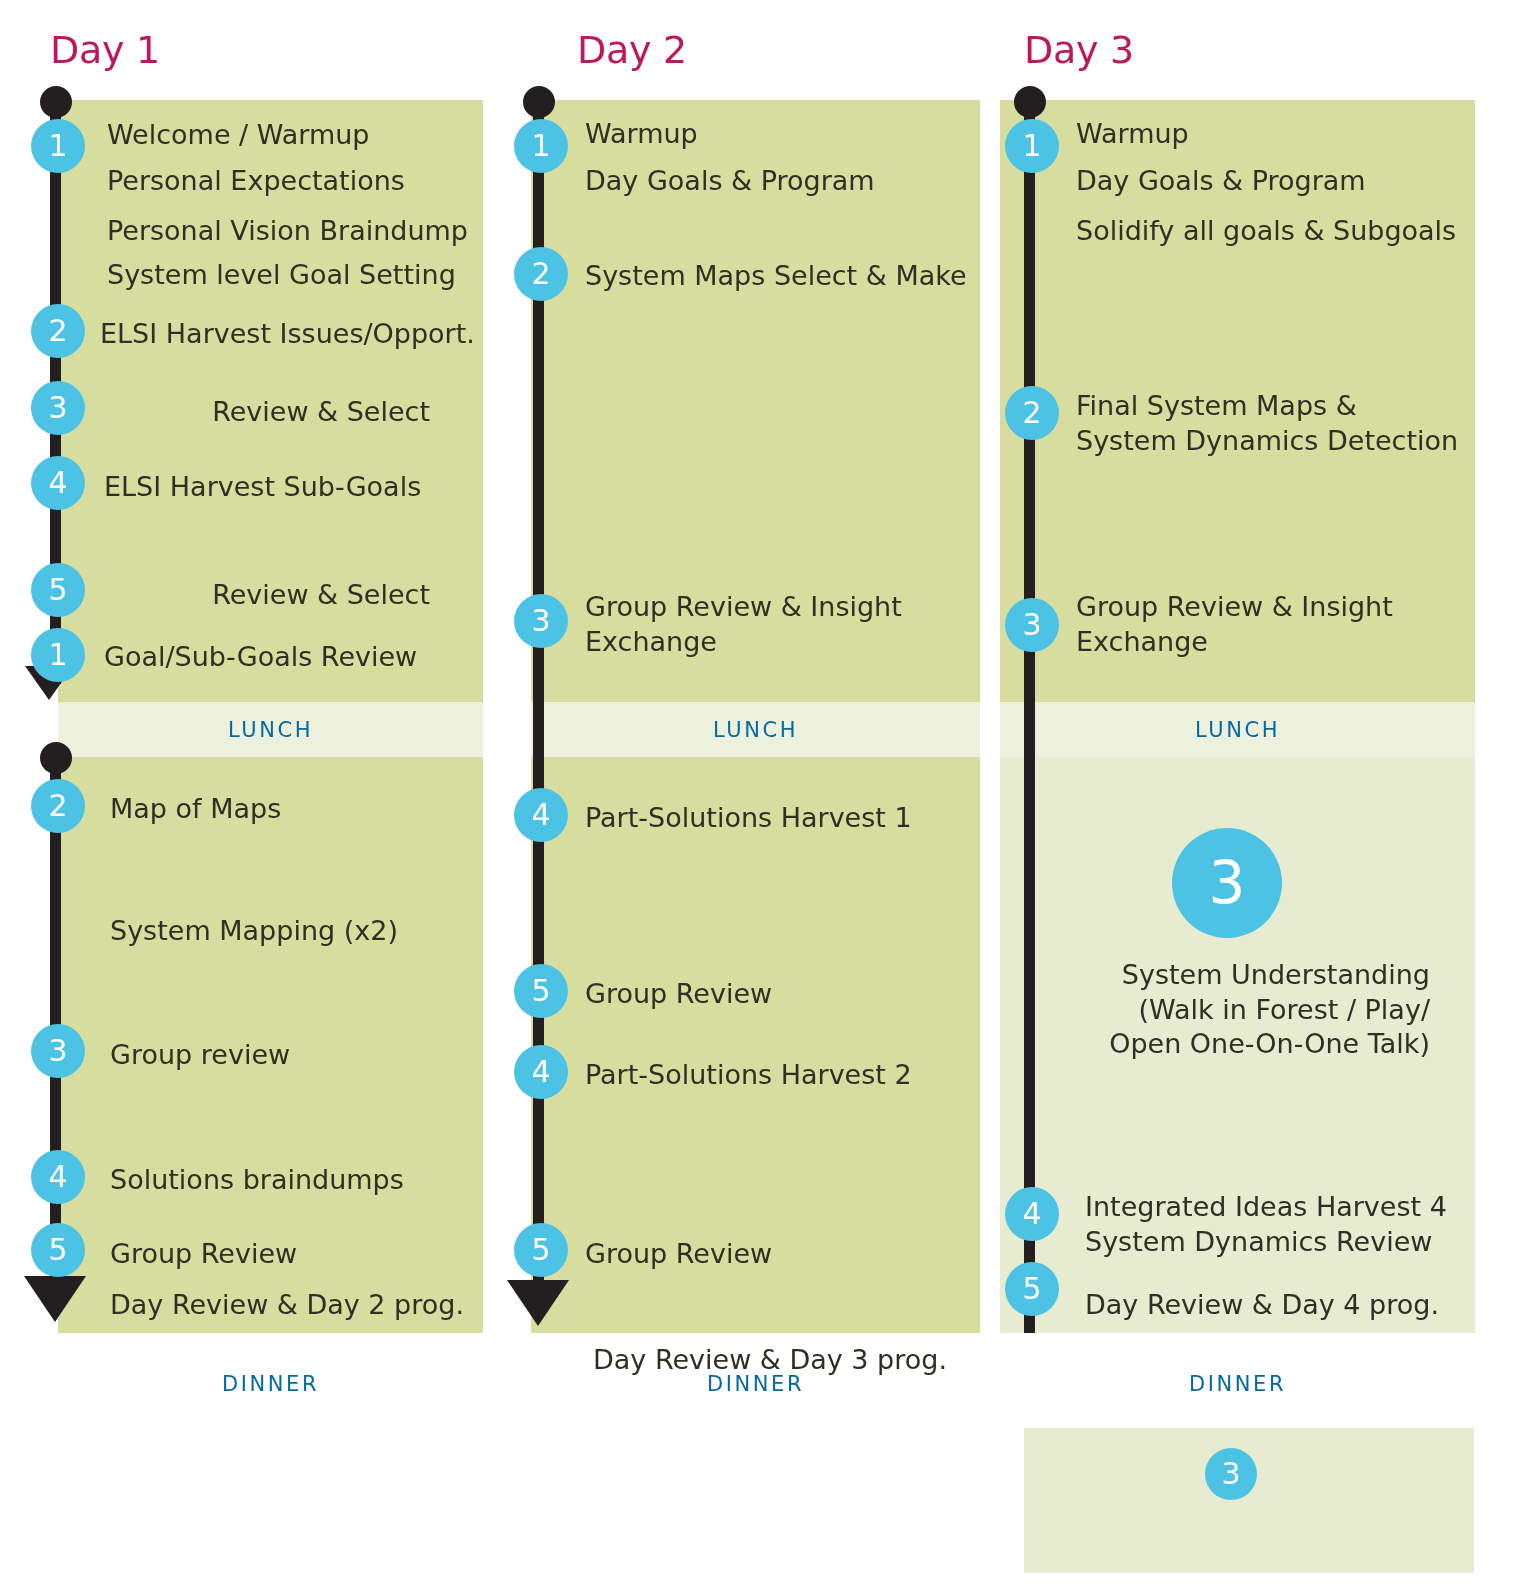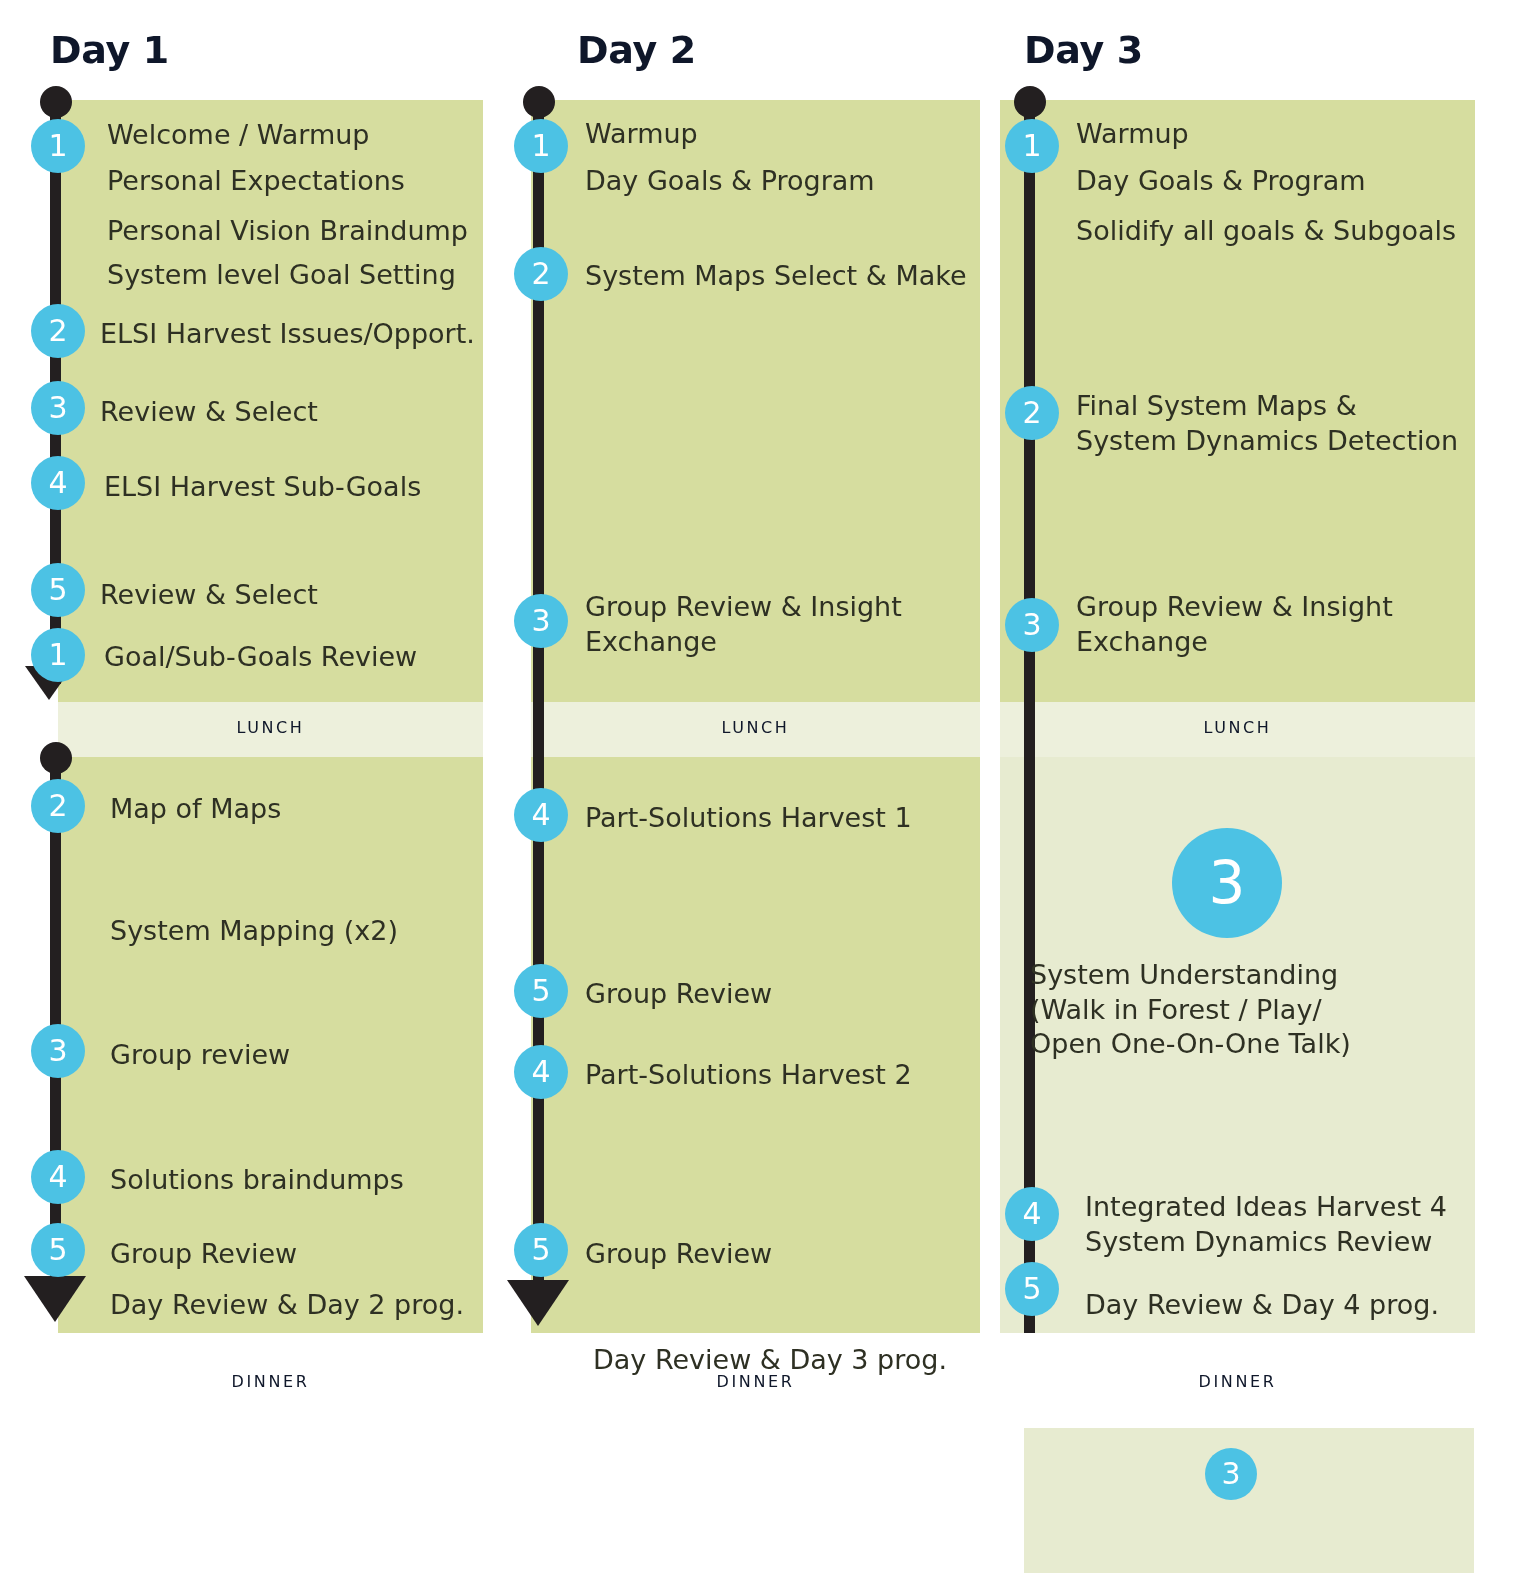--- a/index.html
+++ b/index.html
@@ -12,22 +12,22 @@
     overflow:hidden;
   }
   .canvas{position:relative;width:1526px;height:1585px;}
 
   
   .day-col{position:absolute;top:0;height:1585px;}
 
   .day-title{
     position:absolute;
     font-size:38px;
-    font-weight:bold;
-    color:#0f172a;
+    font-weight:normal;
+    color:#be185d;
     letter-spacing:-0.3px;
     white-space:nowrap;
   }
 
   
   .panel{position:absolute;}
   .panel.morning{background:#d6dd9f;}
   .panel.afternoon{background:#d6dd9f;}
   .panel.afternoon.light{background:#e7ebd0;}
   .panel.lunch{background:#edf0dc;}
@@ -61,27 +61,27 @@
   .badge.big{font-size:58px;}
 
   
   .task{
     position:absolute;
     font-size:27px;
     line-height:1.28;
     color:#2e3023;
     white-space:pre-line;
   }
-  .task.center{text-align:left;}
+  .task.center{text-align:right;}
 
   .meal{
     position:absolute;
-    font-size:16px;
+    font-size:21px;
     letter-spacing:2.6px;
-    color:#0f172a;
+    color:#0369a1;
     text-align:center;
     font-weight:400;
   }
 </style>
 </head>
 <body>
 
 <div class="canvas">
 
   <div class="day-col">

